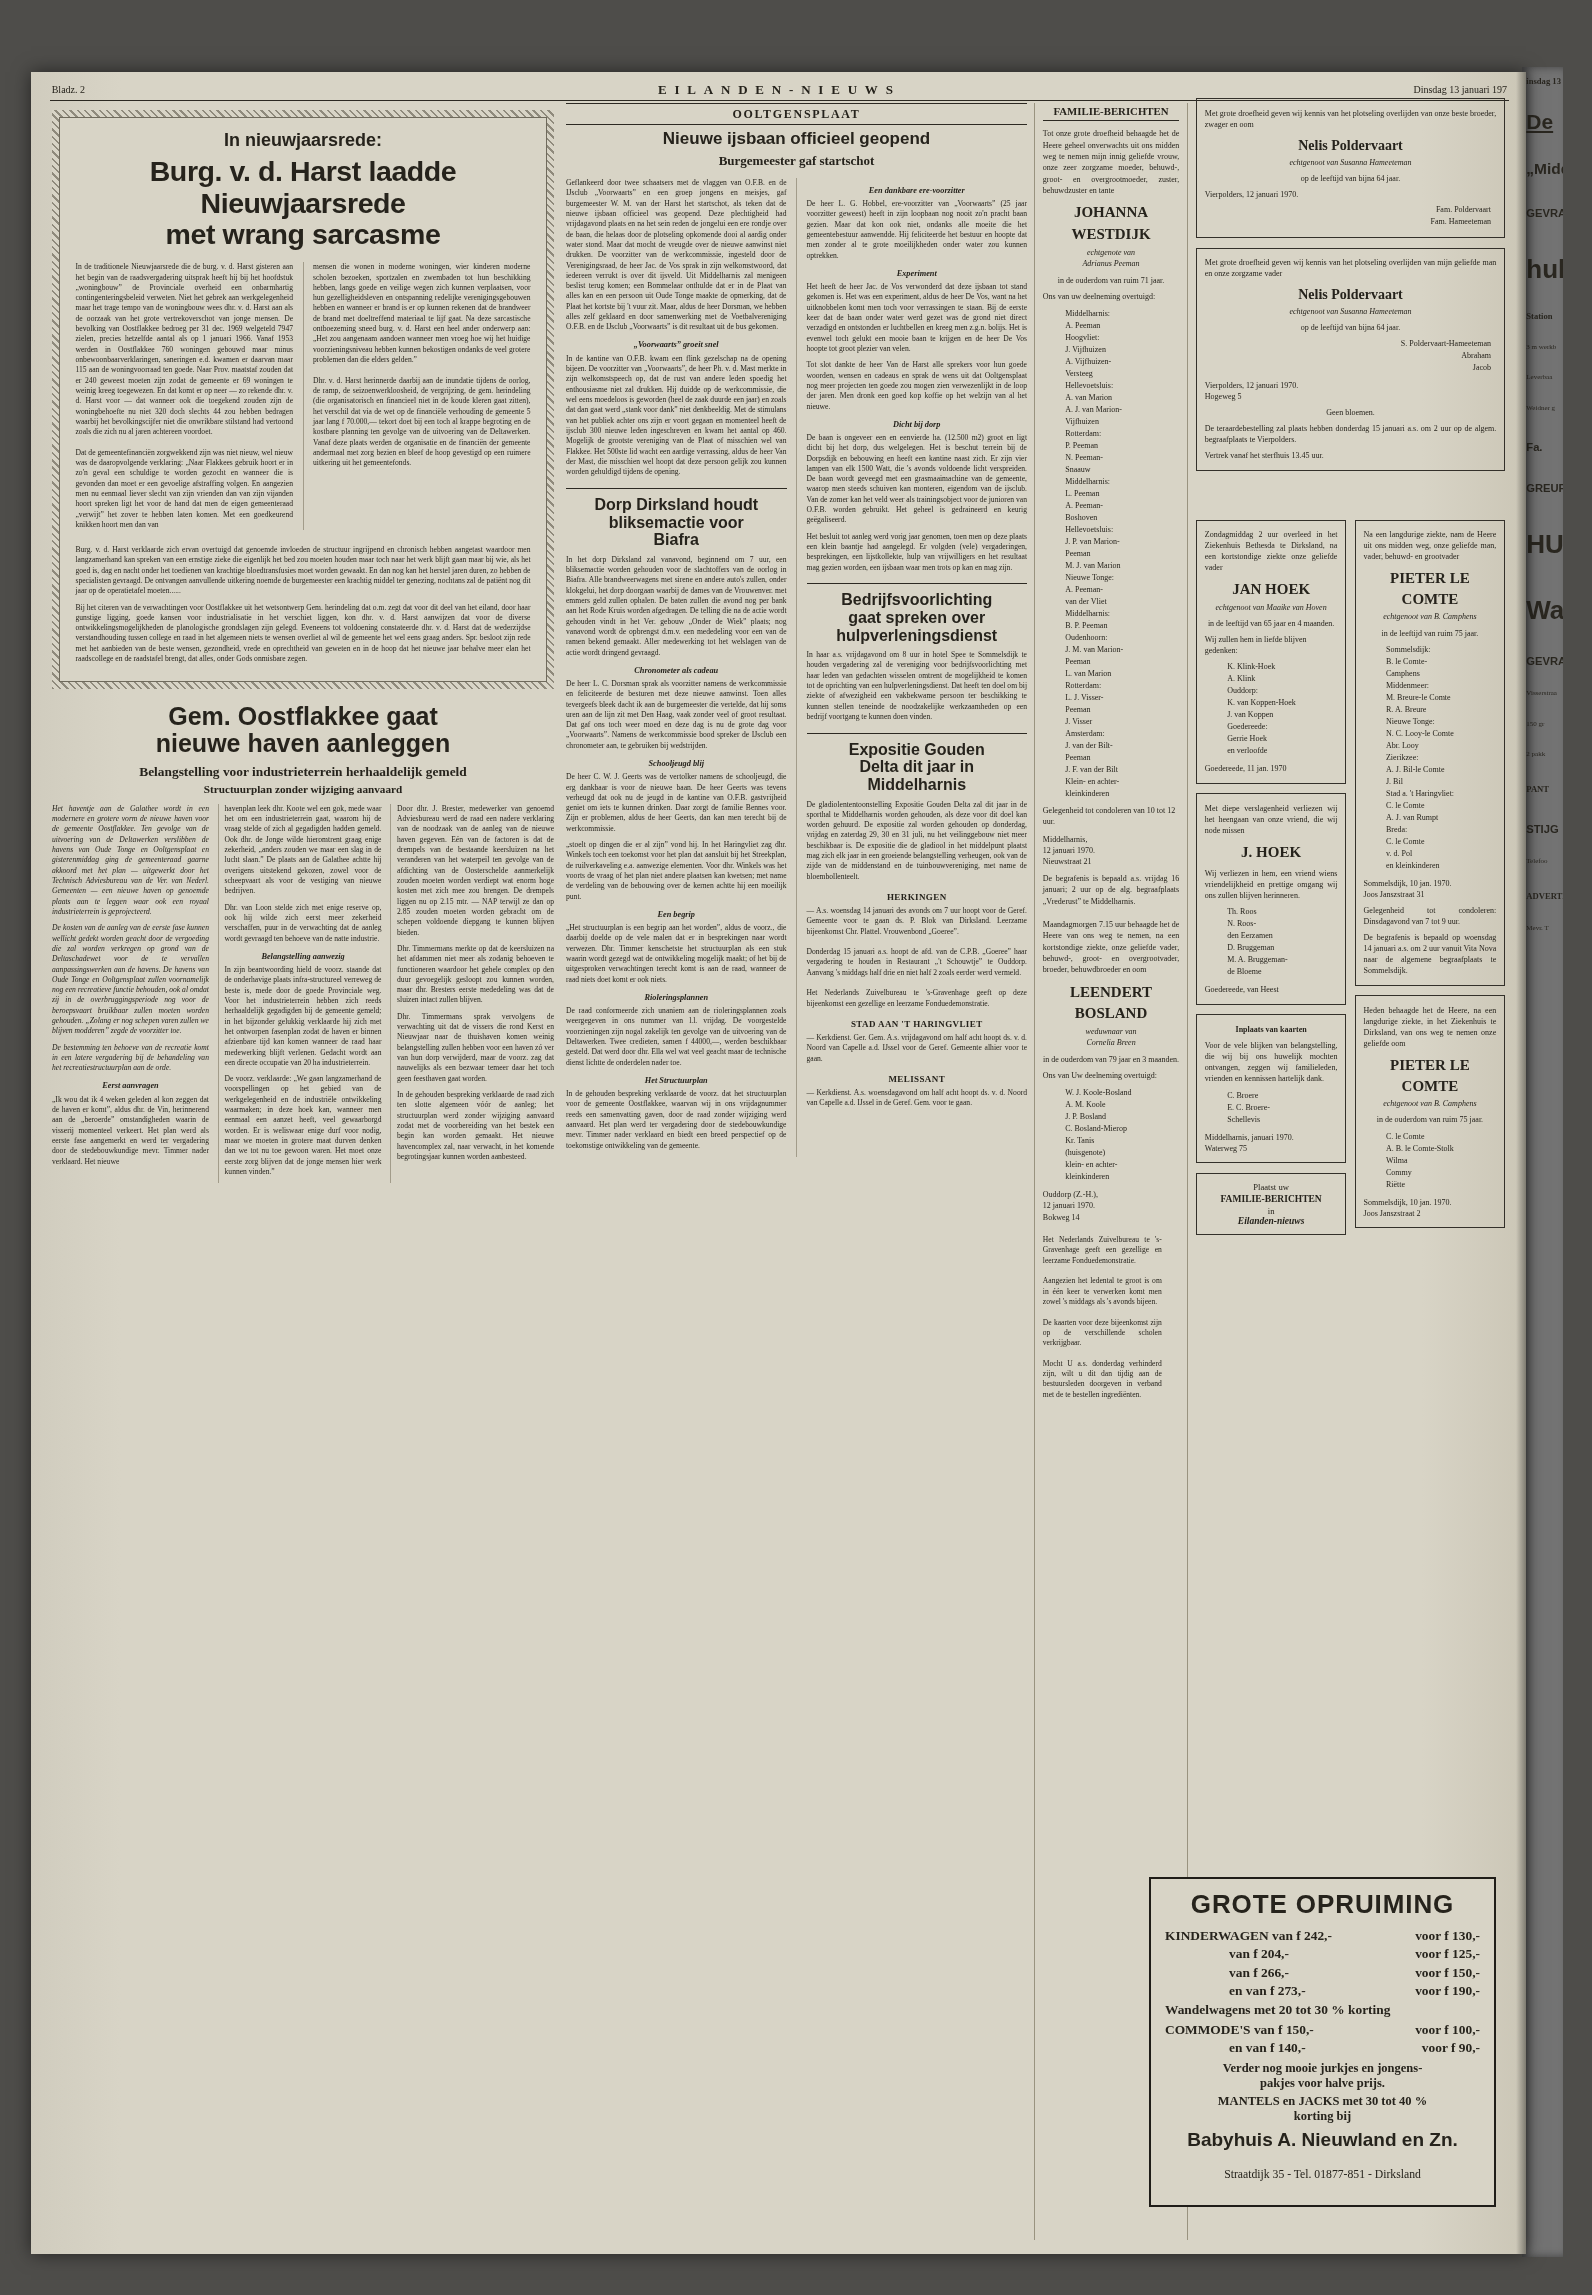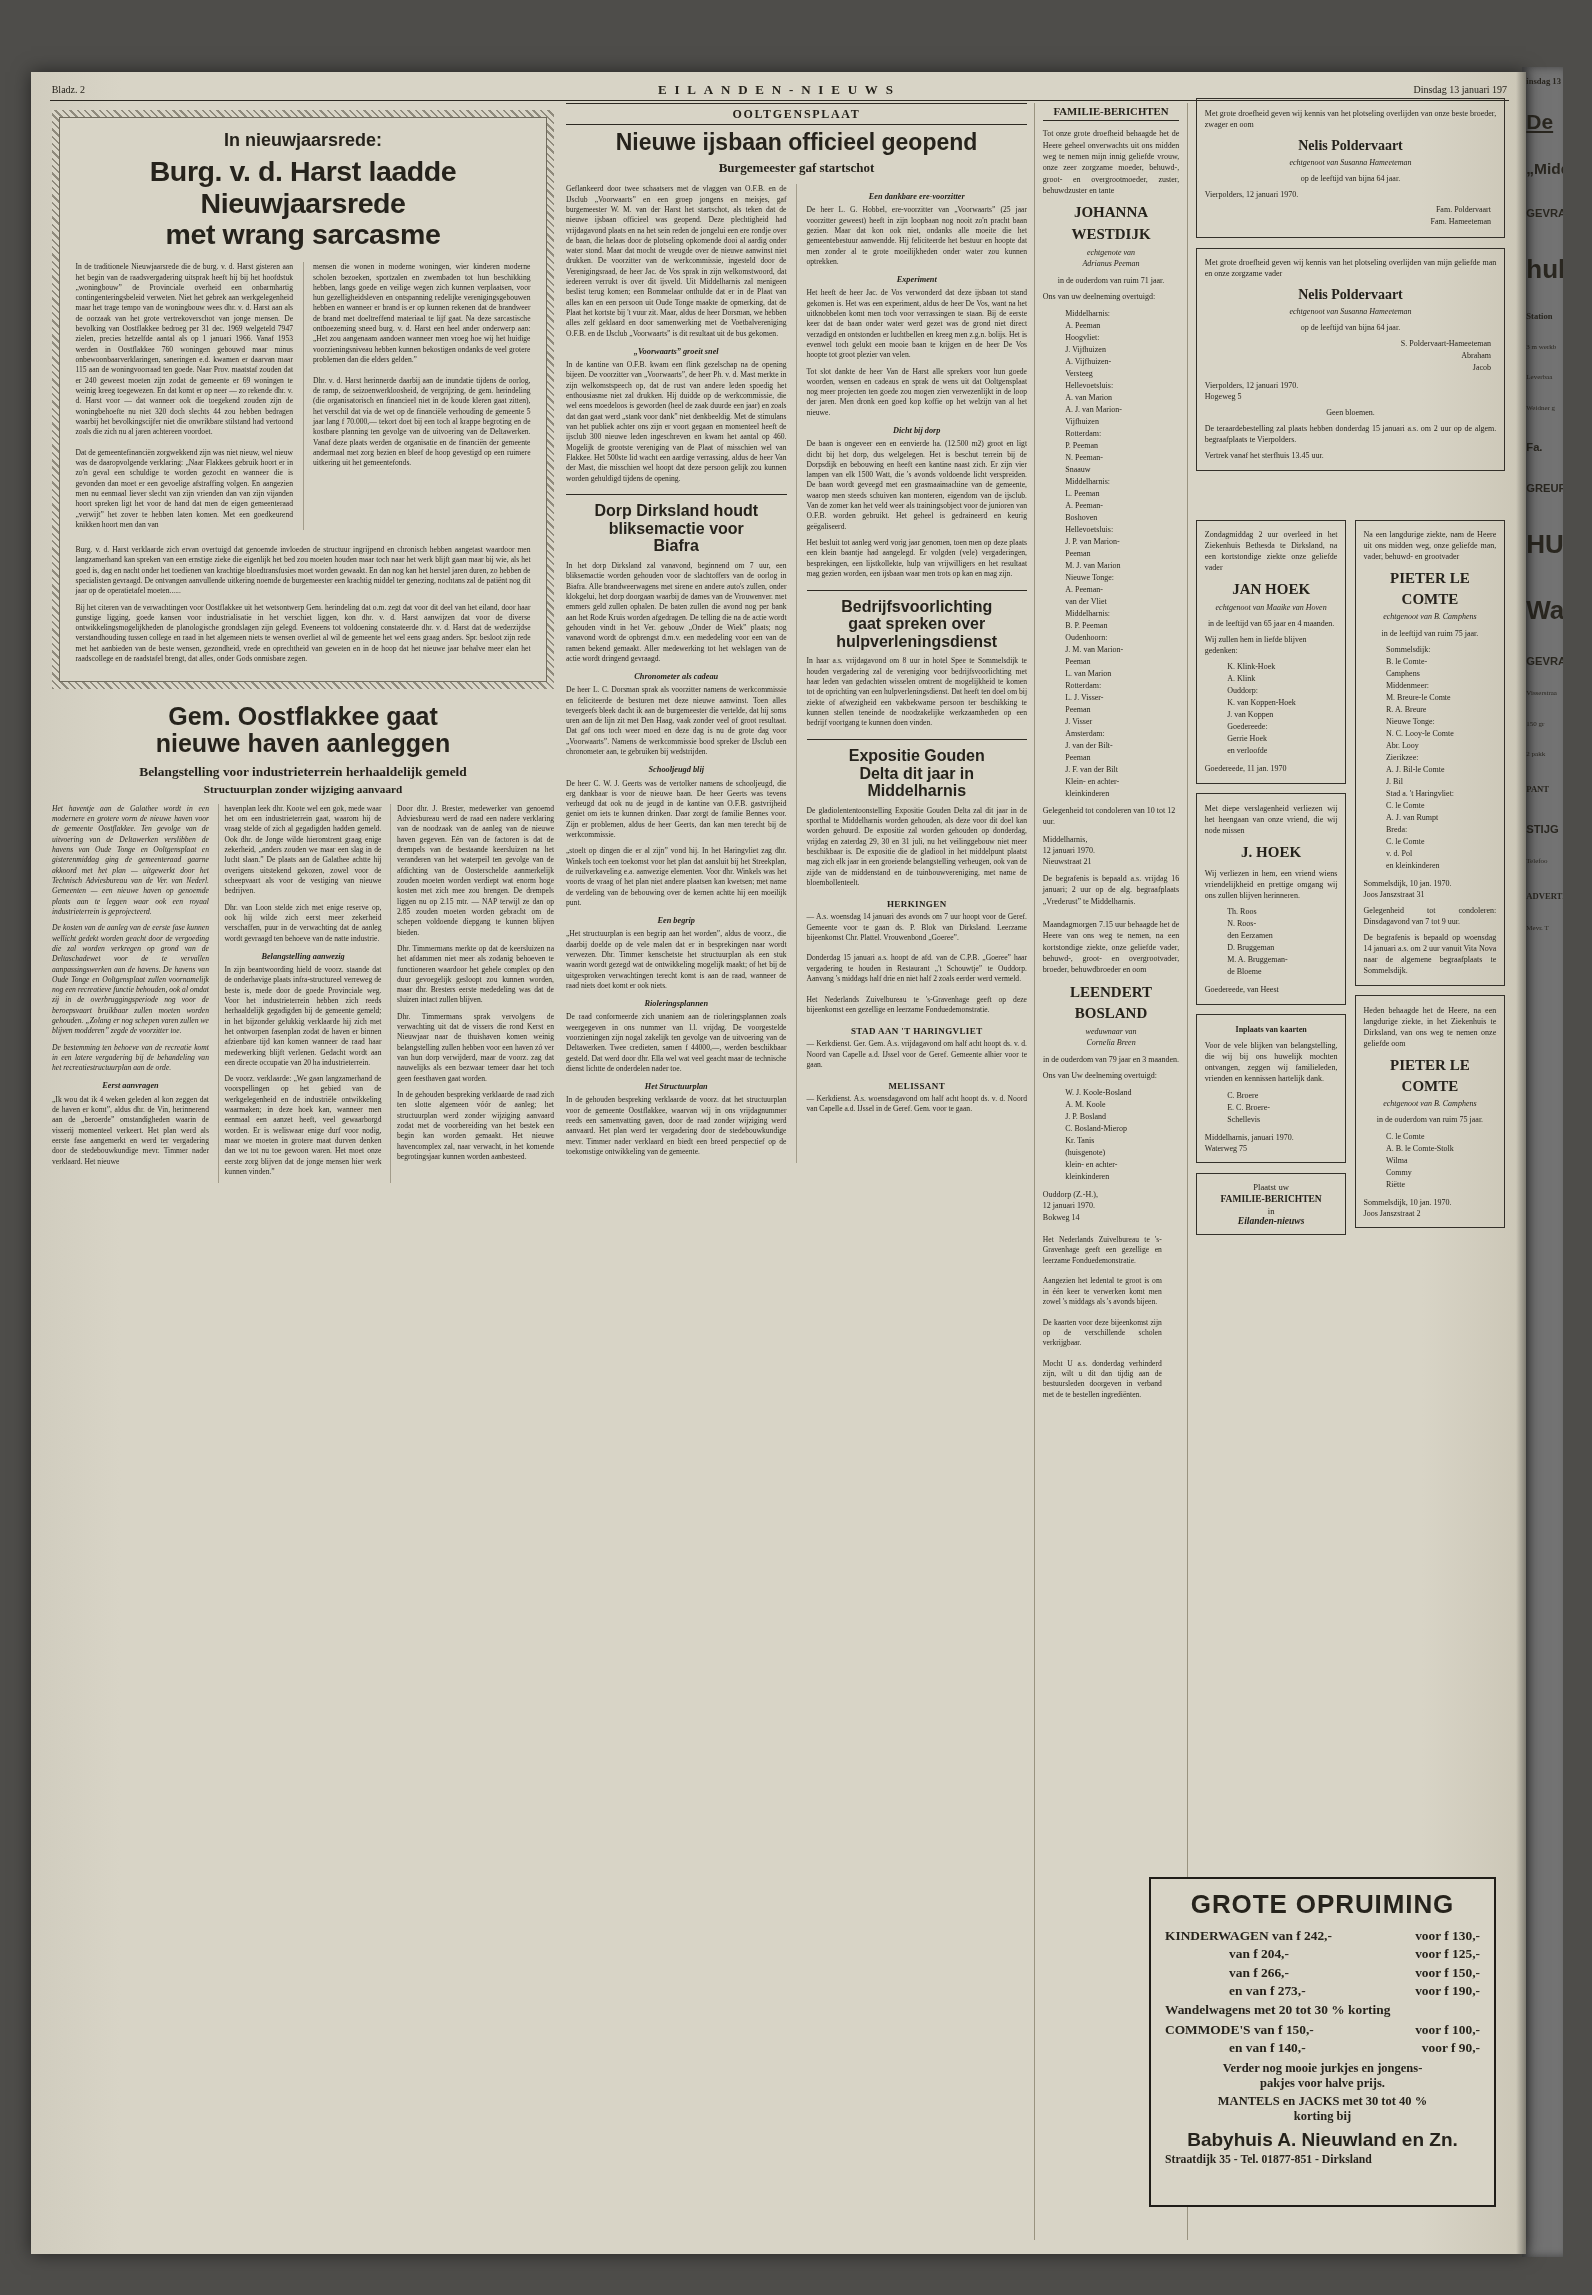--- a/index.html
+++ b/index.html
@@ -68,21 +68,21 @@
   .haven-sub2 { text-align: center; font-weight: bold; font-size: 11.2px; margin-bottom: 8.6px; }
   .threecol { display: flex; }
   .threecol .tcol { flex: 1; min-width: 0; }
   .threecol .tcol + .tcol { border-left: 0.9px solid #a29c8a; margin-left: 8.6px; padding-left: 6px; }
 
   
   .mid-section { text-align: center; font-weight: bold; font-size: 12px; letter-spacing: 1.7px;
                  border-top: 1.3px solid #2c2922; border-bottom: 0.9px solid #2c2922;
                  padding: 2.6px 0; margin-bottom: 5.2px; }
   .mid-headline { text-align: center; font-family: "Liberation Sans", sans-serif; font-weight: bold;
-                  font-size: 23px; line-height: 1.05; margin-bottom: 5.2px; }
+                  font-size: 17px; line-height: 1.05; margin-bottom: 5.2px; }
   .mid-subhead { text-align: center; font-weight: bold; font-size: 13px; margin-bottom: 8.6px; }
   .mid-cols { display: flex; }
   .mid-cols .tcol { flex: 1; min-width: 0; }
   .mid-cols .tcol + .tcol { border-left: 0.9px solid #a29c8a; margin-left: 9.5px; padding-left: 9.5px; }
   .sub-art-head { text-align: center; font-family: "Liberation Sans", sans-serif; font-weight: bold;
                   font-size: 16px; line-height: 1.1; border-top: 0.9px solid #2c2922;
                   padding-top: 7px; margin: 10.4px 0 6px; }
 
   
   .famA-header { text-align: center; font-weight: bold; font-size: 10.8px;
@@ -118,21 +118,21 @@
             border: 2.6px solid #1f1d18; padding: 10.4px 14px; background: #d8d4c6; }
   .ad-title { text-align: center; font-family: "Liberation Sans", sans-serif; font-weight: bold;
               font-size: 26px; margin-bottom: 7px; letter-spacing: 0.9px; }
   .ad-row { display: flex; justify-content: space-between; font-weight: bold; font-size: 13.4px;
             line-height: 1.35; }
   .ad-row.indent { padding-left: 64px; }
   .ad-line { font-weight: bold; font-size: 13.4px; margin: 2.6px 0; }
   .ad-center { text-align: center; font-weight: bold; font-size: 12.5px; margin: 3.5px 0; }
   .ad-store { text-align: center; font-family: "Liberation Sans", sans-serif; font-weight: bold;
               font-size: 19px; margin-top: 5.2px; }
-  .ad-address { text-align: left; font-weight: bold; font-size: 11.7px; margin-top: 2px; }
+  .ad-address { text-align: center; font-weight: normal; font-size: 11.7px; margin-top: 17px; }
 </style>
 </head>
 <body>
 
 <div class="stage">
 
   <div class="page2">
     <div class="f-sm" style="margin-top:1.7px">insdag 13</div>
     <div class="f-xl">De</div>
     <div class="f-lg">„Midde</div>

